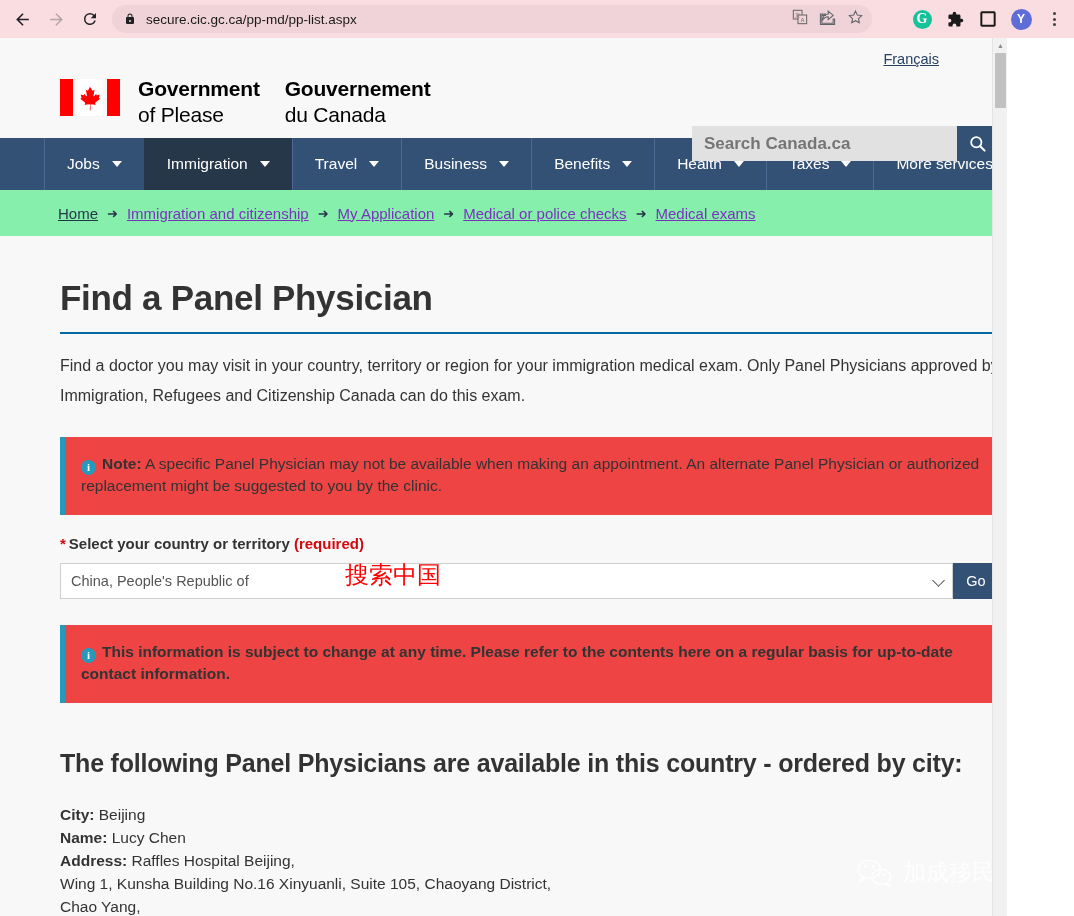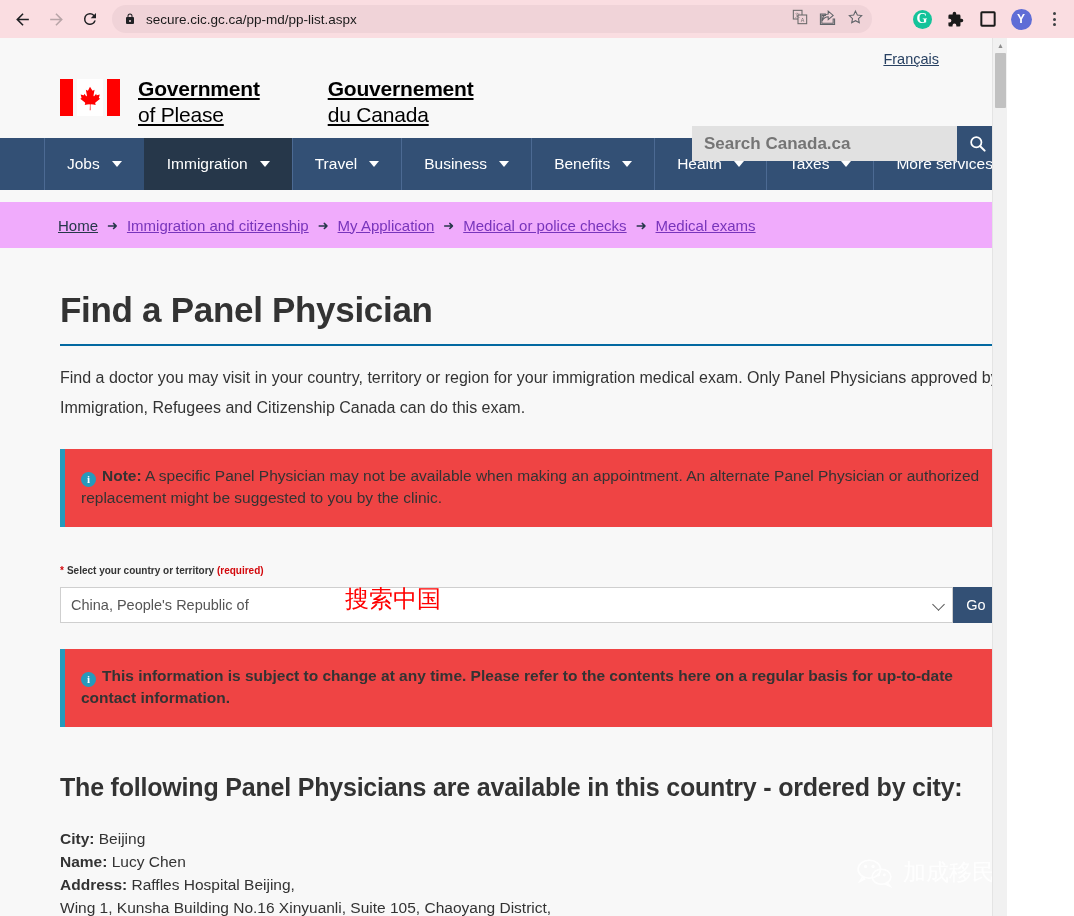--- a/index.html
+++ b/index.html
@@ -119,21 +119,21 @@
   }
   .brand-row {
     position: absolute; top: 38px; left: 60px;
     display: flex; align-items: flex-start; gap: 0;
   }
   .flag { display: flex; gap: 4px; align-items: center; margin-right: 18px; margin-top: 3px; }
   .flag-bar { width: 13px; height: 37px; background: #ff0000; }
   .flag-mid { width: 26px; height: 37px; background: #fff; position: relative; display:flex; align-items:center; justify-content:center;}
   .maple { width: 26px; height: 30px; }
   .wordmark {
-    display: flex; gap: 68px; text-decoration: underline;
+    display: flex; gap: 25px;
   }
   .wm-block {
     font-size: 21px; line-height: 26px; color: #000;
     font-family: "Liberation Sans", sans-serif;
     letter-spacing: -0.2px;
   }
   .wm-block b { font-weight: bold; }
   .search-box {
     position: absolute; top: 88px; right: 62px;
     display: flex; align-items: center;
@@ -173,26 +173,25 @@
   .menu-item.active { background: #26374a; border-left-color: #26374a; }
   .caret {
     width: 0; height: 0;
     border-left: 5px solid transparent;
     border-right: 5px solid transparent;
     border-top: 6px solid #fff;
   }
 
   
   .breadcrumb-band {
-    background: #f0abfc;
+    background: #86efac;
     height: 46px;
     display: flex; align-items: center;
     padding-left: 58px;
     gap: 0;
-    margin-top: 12px;
   }
   .bc-link {
     font-size: 15px; color: #7834bc; text-decoration: underline;
     white-space: nowrap;
   }
   .bc-link.home { color: #26374a; }
   .bc-sep {
     color: #26374a; font-size: 13px;
     margin: 0 9px; position: relative; top: 0px;
   }
@@ -222,22 +221,22 @@
   .info-box.bold { font-weight: bold; }
   .ic-info {
     display: inline-flex; align-items: center; justify-content: center;
     width: 15px; height: 15px; border-radius: 50%;
     background: #269abc; color: #fff;
     font-size: 11px; font-weight: bold;
     font-family: "Liberation Serif", serif;
     vertical-align: -2px; margin-right: 6px;
   }
   .field-label {
-    margin-top: 38px;
-    font-size: 10px; font-weight: bold; color: #333;
+    margin-top: 20px;
+    font-size: 15px; font-weight: bold; color: #333;
   }
   .asterisk { color: #d3080c; font-weight: bold; margin-right: 3px; }
   .required { color: #d3080c; }
   .select-row {
     display: flex; align-items: stretch;
     margin-top: 11px;
     position: relative;
     max-width: 940px;
   }
   .select-wrap {

